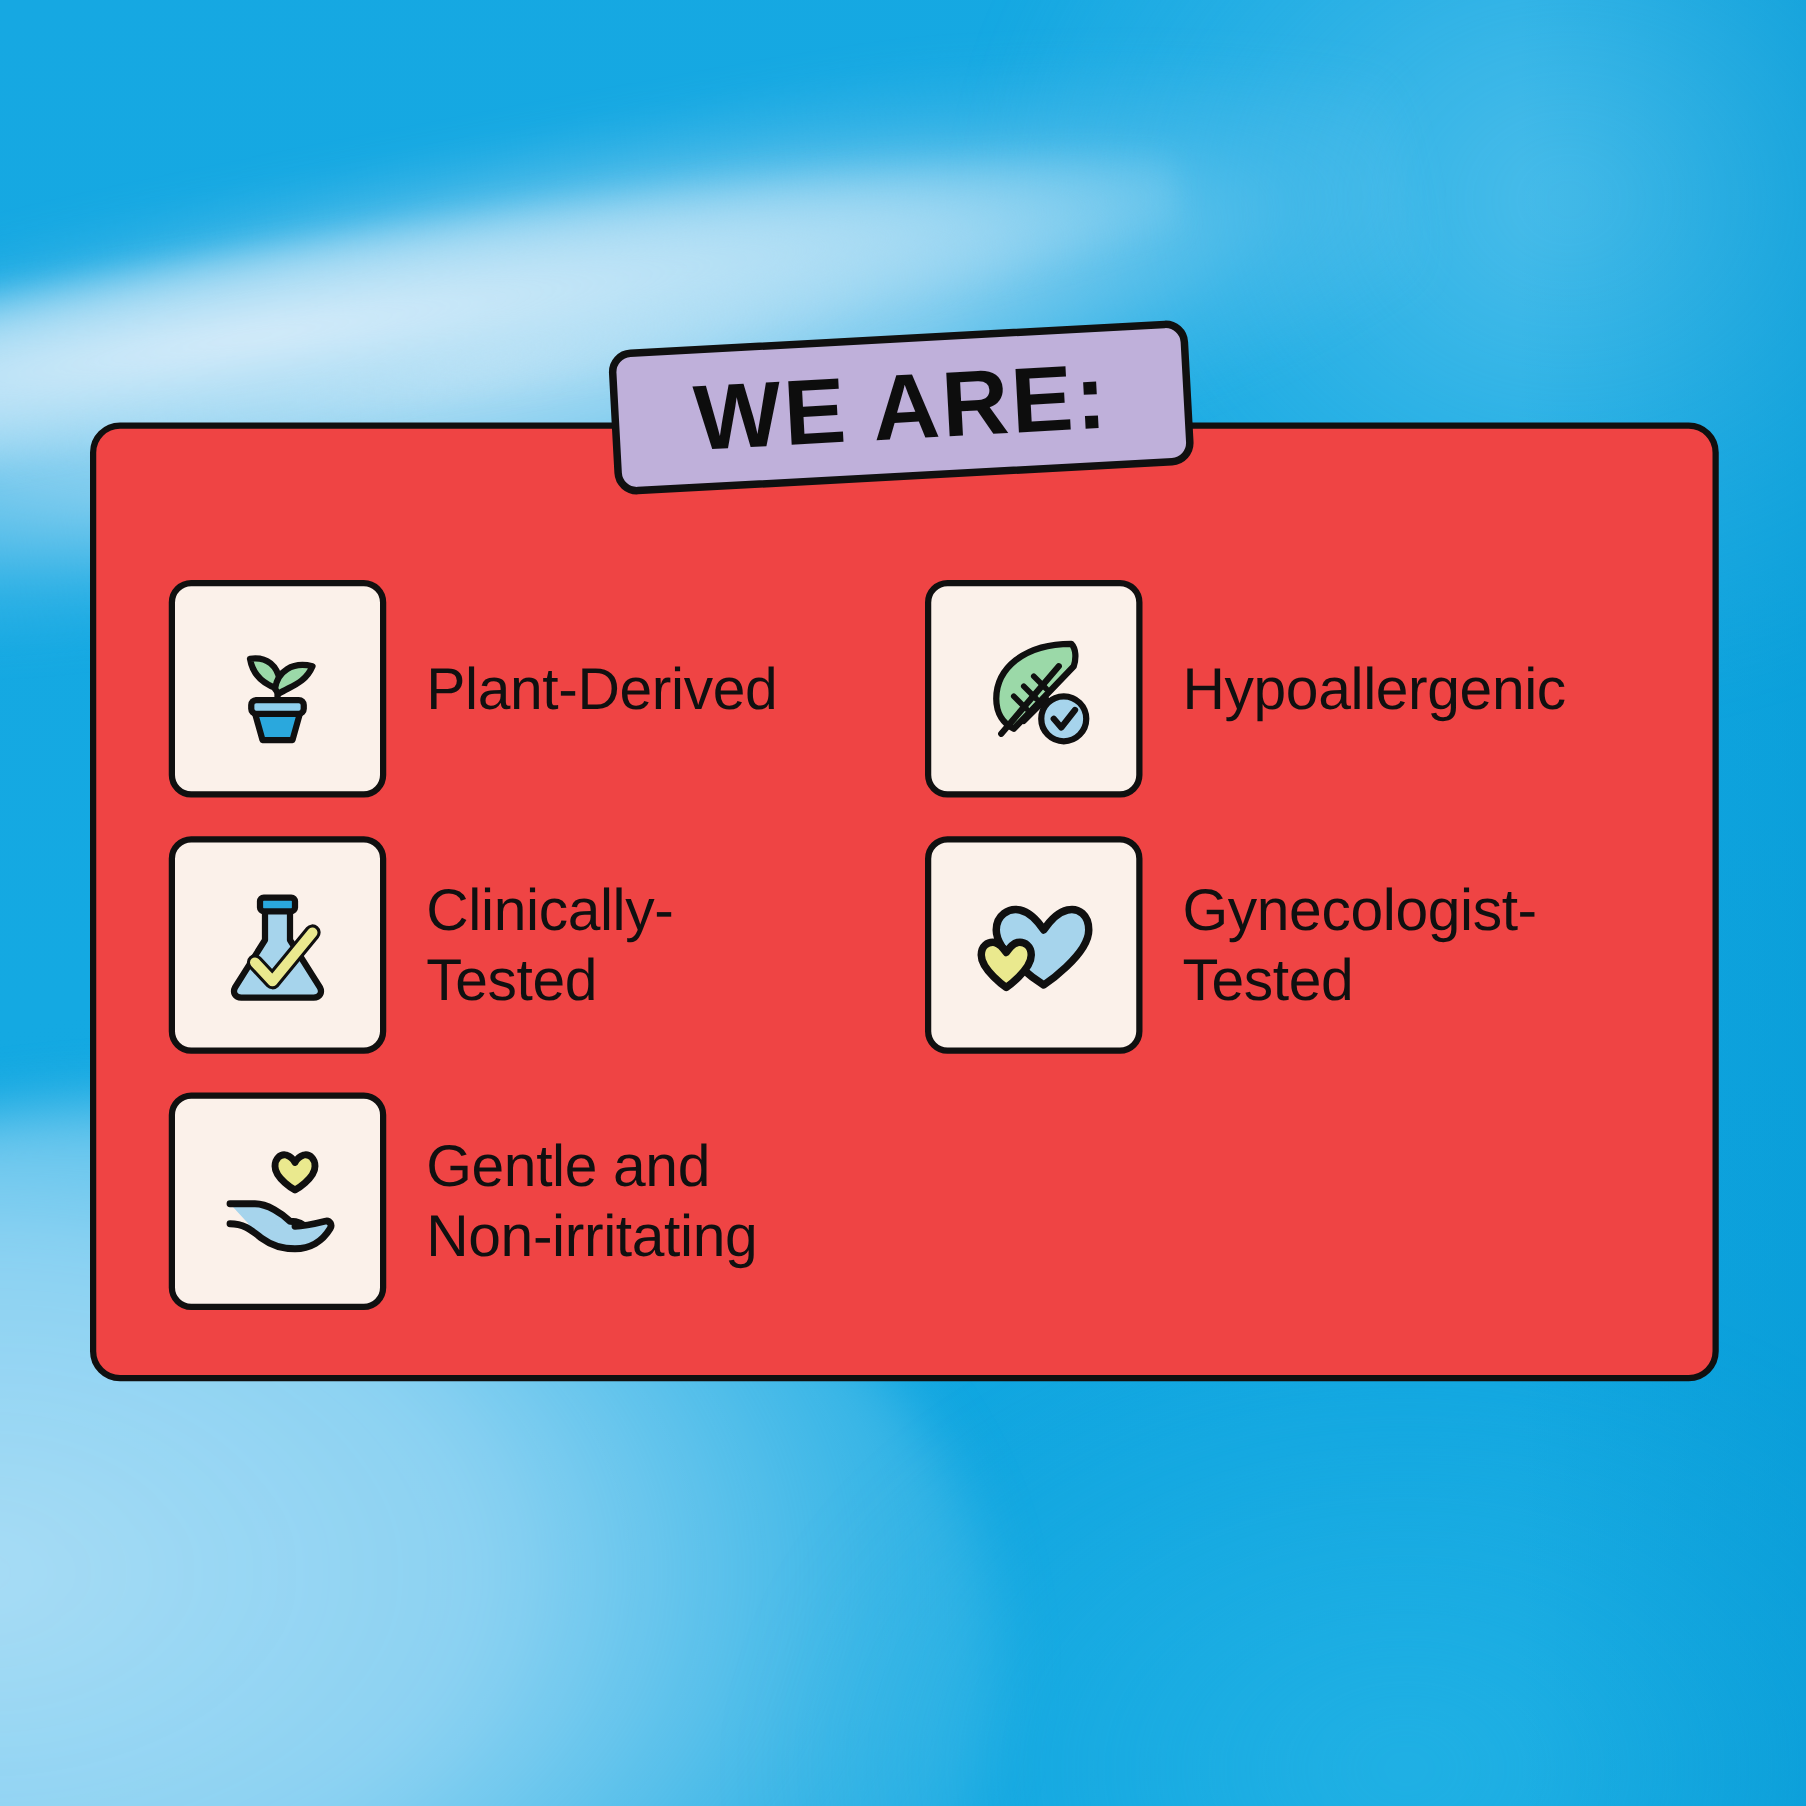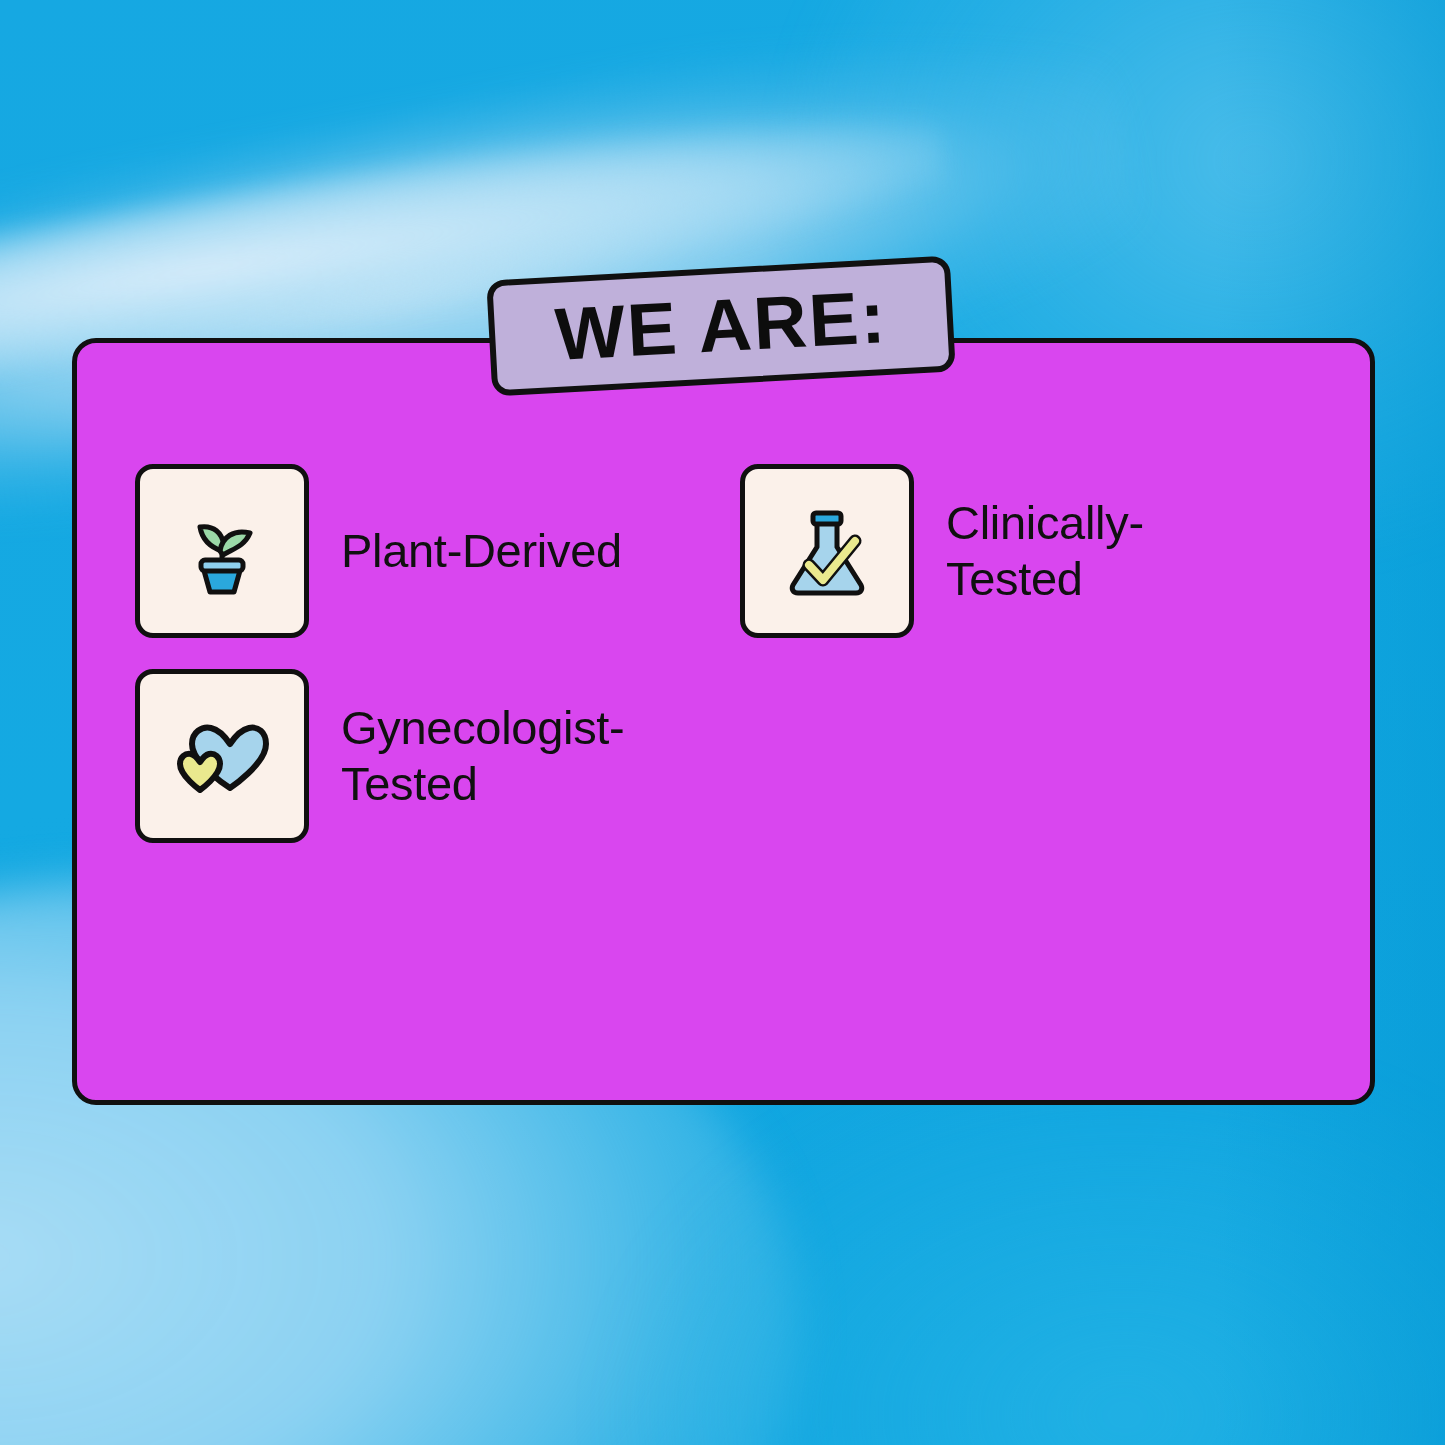--- a/index.html
+++ b/index.html
@@ -81,21 +81,21 @@
   }
 
   
   .card {
     position: absolute;
     left: 72px;
     top: 338px;
     width: 1303px;
     height: 767px;
     box-sizing: border-box;
-    background: #d946ef;
+    background: #ef4444;
     border: 5px solid #101010;
     border-radius: 24px;
   }
 
   
   .badge {
     position: absolute;
     left: 489px;
     top: 268px;
     width: 464px;
@@ -180,20 +180,32 @@
             <path d="M52 76 L52 46" stroke="#101010" stroke-width="5" fill="none" stroke-linecap="round"></path>
             <path d="M52 52 C40 48 32 40 30 28 C44 26 52 34 54 46 Z" fill="#9bd9a8" stroke="#101010" stroke-width="5" stroke-linejoin="round"></path>
             <path d="M53 56 C62 50 74 48 80 34 C64 30 52 38 50 52 Z" fill="#9bd9a8" stroke="#101010" stroke-width="5" stroke-linejoin="round"></path>
             <path d="M33 68 L71 68 L64 93 L40 93 Z" fill="#2aa8dd" stroke="#101010" stroke-width="5" stroke-linejoin="round"></path>
             <rect x="31" y="61" width="42" height="11" rx="4" fill="#8fd0ee" stroke="#101010" stroke-width="5"></rect>
           </svg>
         </div>
         <div class="feature-label">Plant-Derived</div>
       </div>
 
+      <div class="feature">
+        <div class="icon-tile">
+          <svg width="104" height="104" viewBox="0 0 104 104">
+            <path d="M82 16 C44 16 22 36 22 60 C22 72 28 80 36 84 L84 34 C86 28 86 20 82 16 Z" fill="#9bd9a8" stroke="#101010" stroke-width="5" stroke-linejoin="round"></path>
+            <path d="M26 88 L72 34" stroke="#101010" stroke-width="5" fill="none" stroke-linecap="round"></path>
+            <path d="M46 68 L36 58 M54 60 L44 50 M52 70 L62 60 M44 78 L54 68 M62 52 L52 42" stroke="#101010" stroke-width="4.5" fill="none" stroke-linecap="round"></path>
+            <circle cx="76" cy="76" r="18" fill="#a6d4ec" stroke="#101010" stroke-width="5"></circle>
+            <path d="M68 76 L74 83 L85 69" stroke="#101010" stroke-width="5" fill="none" stroke-linecap="round" stroke-linejoin="round"></path>
+          </svg>
+        </div>
+        <div class="feature-label">Hypoallergenic</div>
+      </div>
 
       <div class="feature">
         <div class="icon-tile">
           <svg width="104" height="104" viewBox="0 0 104 104">
             <path d="M42 22 L42 48 L18 86 C16 90 18 94 23 94 L81 94 C86 94 88 90 86 86 L62 48 L62 22 Z" fill="#a6d4ec" stroke="#101010" stroke-width="5" stroke-linejoin="round"></path>
             <rect x="38" y="14" width="28" height="11" rx="3" fill="#2aa8dd" stroke="#101010" stroke-width="5"></rect>
             <path d="M34 66 L48 81 L80 42" stroke="#101010" stroke-width="13" fill="none" stroke-linecap="round" stroke-linejoin="round"></path>
             <path d="M34 66 L48 81 L80 42" stroke="#eae98e" stroke-width="8" fill="none" stroke-linecap="round" stroke-linejoin="round"></path>
           </svg>
         </div>
@@ -206,20 +218,31 @@
         <div class="icon-tile">
           <svg width="104" height="104" viewBox="0 0 104 104">
             <path d="M60 84 C60 84 22 60 22 40 C22 28 32 22 41 24 C50 26 56 34 60 40 C64 34 70 26 79 24 C88 22 96 28 96 40 C96 60 60 84 60 84 Z" fill="#a6d4ec" stroke="#101010" stroke-width="6" stroke-linejoin="round"></path>
             <path d="M30 86 C30 86 10 72 10 60 C10 53 15 49 21 50 C25 51 28 55 30 58 C32 55 35 51 39 50 C45 49 50 53 50 60 C50 72 30 86 30 86 Z" fill="#eae98e" stroke="#101010" stroke-width="6" stroke-linejoin="round"></path>
           </svg>
         </div>
         <div class="feature-label">Gynecologist-
 Tested</div>
       </div>
 
+      <div class="feature">
+        <div class="icon-tile">
+          <svg width="104" height="104" viewBox="0 0 104 104">
+            <path d="M66 43 C66 43 50 34 50 24 C50 18 54 14 59 15 C62 16 65 19 66 21 C67 19 70 16 73 15 C78 14 82 18 82 24 C82 34 66 43 66 43 Z" fill="#eae98e" stroke="#101010" stroke-width="5.5" stroke-linejoin="round"></path>
+            <path d="M14 54 L34 54 C44 54 56 62 62 68 C68 68 74 70 74 74 C74 78 68 80 62 80 L38 80" fill="#a6d4ec" stroke="#101010" stroke-width="5.5" stroke-linejoin="round" stroke-linecap="round"></path>
+            <path d="M14 70 C26 70 32 76 40 82 C48 88 56 90 66 90 C78 90 88 84 94 74 C96 71 94 67 90 68 C82 70 74 72 66 72" fill="#a6d4ec" stroke="#101010" stroke-width="5.5" stroke-linejoin="round" stroke-linecap="round"></path>
+          </svg>
+        </div>
+        <div class="feature-label">Gentle and
+Non-irritating</div>
+      </div>
 
     </div>
   </div>
 
   <div class="badge">
     <span class="badge-text">WE ARE:</span>
   </div>
 
 </div>
 

